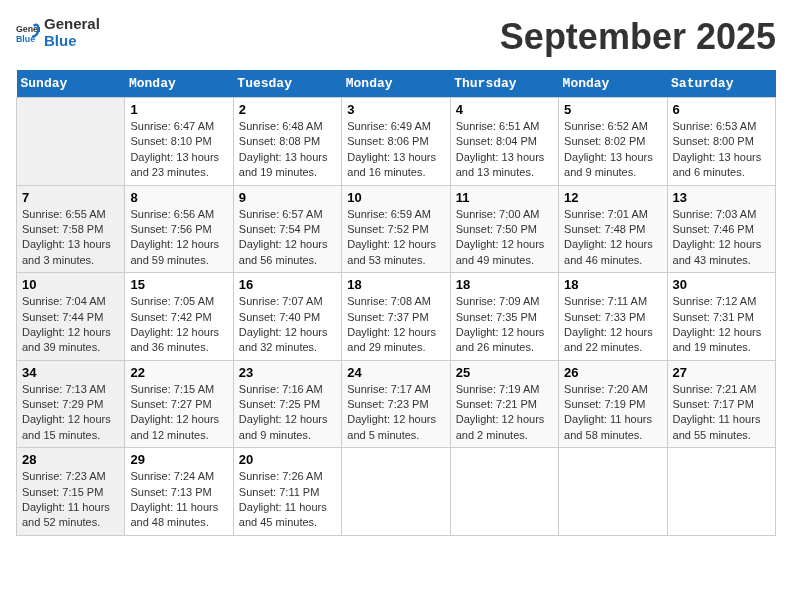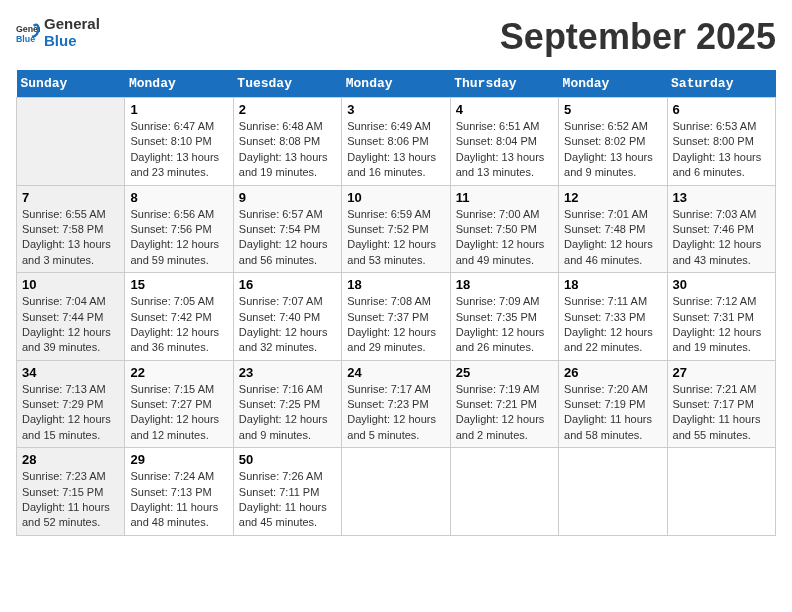--- a/index.html
+++ b/index.html
@@ -229,21 +229,21 @@
       <tr>
         <td>
           <span class="day-number">28</span>
           <div class="day-info">Sunrise: 7:23 AM<br>Sunset: 7:15 PM<br>Daylight: 11 hours<br>and 52 minutes.</div>
         </td>
         <td>
           <span class="day-number">29</span>
           <div class="day-info">Sunrise: 7:24 AM<br>Sunset: 7:13 PM<br>Daylight: 11 hours<br>and 48 minutes.</div>
         </td>
         <td>
-          <span class="day-number">50</span>
+          <span class="day-number">20</span>
           <div class="day-info">Sunrise: 7:26 AM<br>Sunset: 7:11 PM<br>Daylight: 11 hours<br>and 45 minutes.</div>
         </td>
         <td></td>
         <td></td>
         <td></td>
         <td></td>
       </tr>
     </tbody>
 </table>
 

